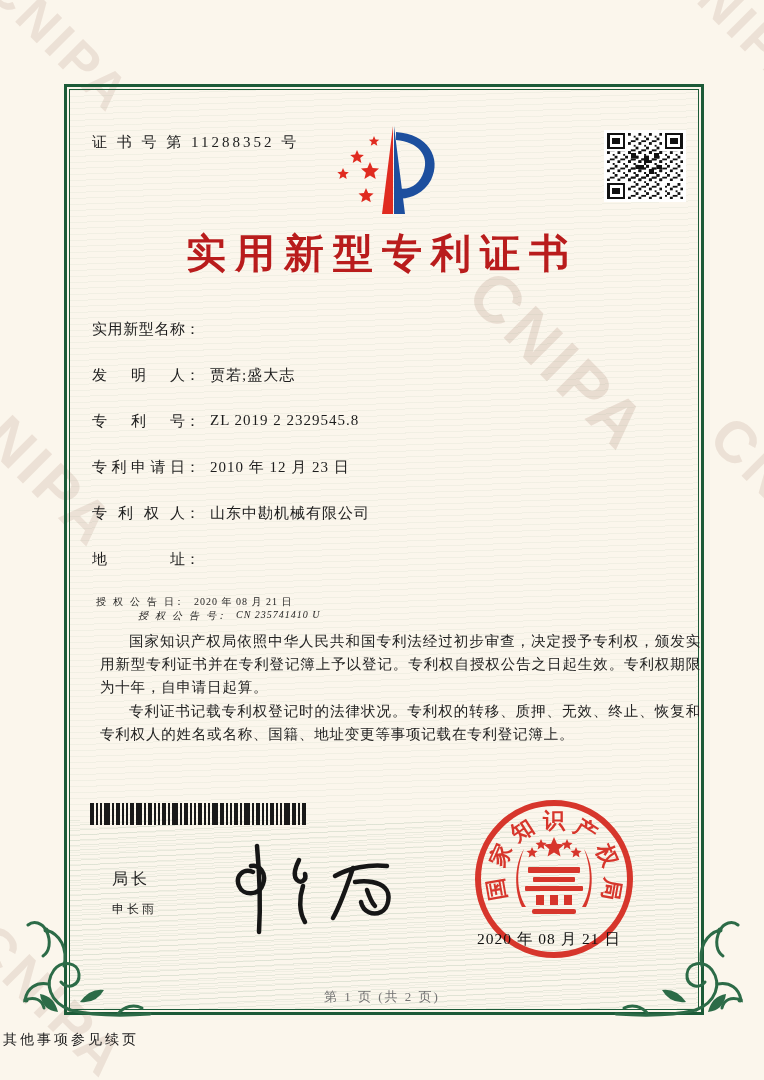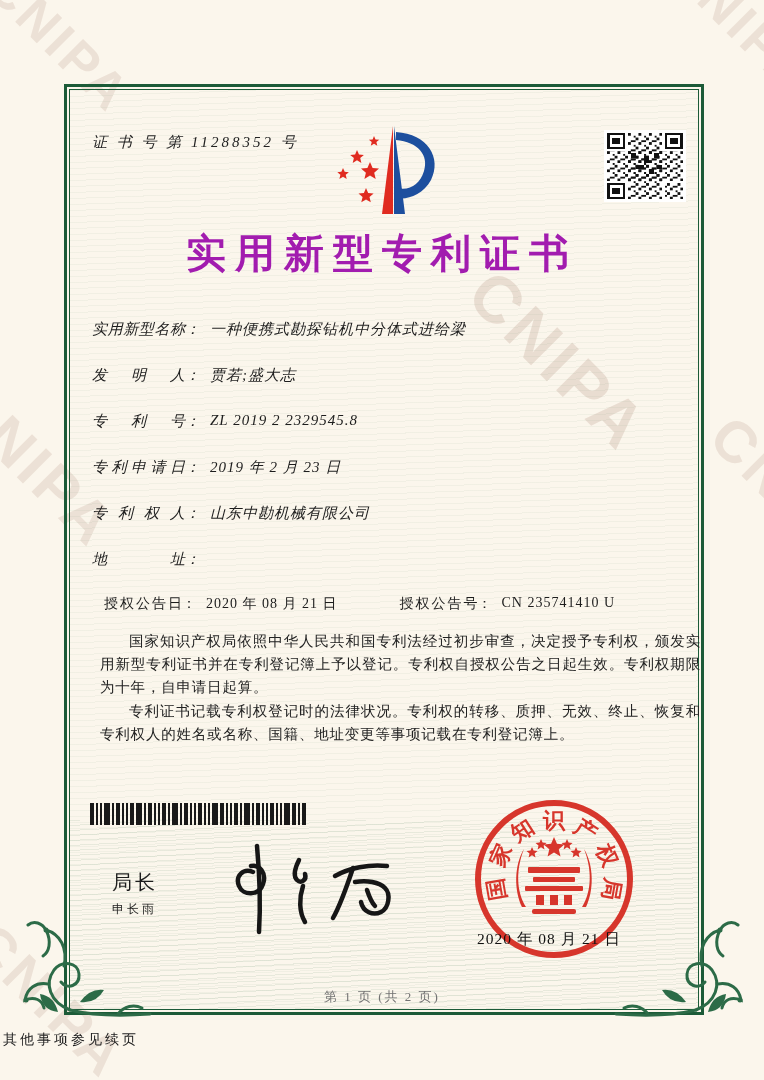--- a/index.html
+++ b/index.html
@@ -36,49 +36,49 @@
     position:absolute; left:70px; top:90px; width:628px; height:919px;
     background:repeating-linear-gradient(178deg, rgba(110,150,115,.07) 0 1px, transparent 1px 6px);
   }
   .guilloche-bottom {
     position:absolute; left:70px; top:820px; width:628px; height:189px;
     background:repeating-linear-gradient(177deg, rgba(100,145,110,.13) 0 1px, transparent 1px 5px);
   }
   
   .cert-no {
     position:absolute; left:92px; top:133px;
-    font-size:15px; letter-spacing:3px; color:#222;font-style:italic;
+    font-size:15px; letter-spacing:3px; color:#222;
   }
   .logo { position:absolute; left:330px; top:118px; width:116px; height:102px; }
   .qr { position:absolute; left:604px; top:130px; width:82px; height:72px; background:#fff; padding:3px; }
   .qr svg { width:100%; height:100%; }
   .title {
     position:absolute; left:0; top:226px; width:100%;
     text-align:center; font-size:40px; font-weight:bold;
-    letter-spacing:9px; color:#a21caf;
-  }
-  
-  .fields { position:absolute; left:92px; top:320px; width:600px;font-style:italic; }
+    letter-spacing:9px; color:#b91c1c;
+  }
+  
+  .fields { position:absolute; left:92px; top:320px; width:600px; }
   .frow { display:flex; align-items:flex-start; height:20px; margin-bottom:26px; font-size:15px; }
   .flabel { display:inline-block; width:93px; text-align:justify; text-align-last:justify; letter-spacing:0; }
   .fcolon { display:inline-block; margin-right:10px; }
   .fvalue { letter-spacing:1px; }
-  .grant-row { position:absolute; left:104px; top:595px; width:600px; font-size:14px; display:flex; }
+  .grant-row { position:absolute; left:96px; top:595px; width:600px; font-size:10px; display:flex;flex-direction:column; }
   .grant-pair { display:flex; }
-  .grant-pair.second { margin-left:62px; }
+  .grant-pair.second { margin-left:42px;font-style:italic; }
   
   .paras { position:absolute; left:100px; top:630px; width:601px; }
   .paras p {
     font-size:14.5px; line-height:1.6; text-align:justify;
     text-indent:2em; letter-spacing:.8px; color:#222;
   }
   
   .barcode { position:absolute; left:90px; top:803px; width:216px; height:22px; }
   .barcode svg { width:100%; height:100%; }
-  .director-title { position:absolute; left:112px; top:869px; font-size:20px; letter-spacing:3px; }
+  .director-title { position:absolute; left:112px; top:869px; font-size:16px; letter-spacing:3px; }
   .director-name  { position:absolute; left:112px; top:901px; font-size:12px; letter-spacing:3px; }
   .signature { position:absolute; left:215px; top:838px; width:190px; height:98px; }
   .seal { position:absolute; left:470px; top:795px; width:168px; height:168px; opacity:.93; }
   .seal-date {
     position:absolute; left:477px; top:929px; width:170px;
     font-size:15.5px; color:#111; letter-spacing:1px; z-index:5;
   }
   .page-no {
     position:absolute; left:0; top:988px; width:100%; text-align:center;
     font-size:13px; letter-spacing:2px; color:#737373;
@@ -187,36 +187,35 @@
     </g>
   </svg>
 </div>
 
 <div class="title">实用新型专利证书</div>
 
 <div class="fields">
   <div class="frow">
     <span class="flabel">实用新型名称</span>
       <span class="fcolon">：</span>
-    <span class="fvalue">一种便携式勘探钻机中分体式进给梁</span>
   </div>
   <div class="frow">
     <span class="flabel">发明人</span>
       <span class="fcolon">：</span>
     <span class="fvalue">贾若;盛大志</span>
   </div>
   <div class="frow">
     <span class="flabel">专利号</span>
       <span class="fcolon">：</span>
     <span class="fvalue">ZL 2019 2 2329545.8</span>
   </div>
   <div class="frow">
     <span class="flabel">专利申请日</span>
       <span class="fcolon">：</span>
-    <span class="fvalue">2019 年 2 月 23 日</span>
+    <span class="fvalue">2010 年 12 月 23 日</span>
   </div>
   <div class="frow">
     <span class="flabel">专利权人</span>
       <span class="fcolon">：</span>
     <span class="fvalue">山东中勘机械有限公司</span>
   </div>
   <div class="frow">
     <span class="flabel">地址</span>
       <span class="fcolon">：</span>
   </div>

